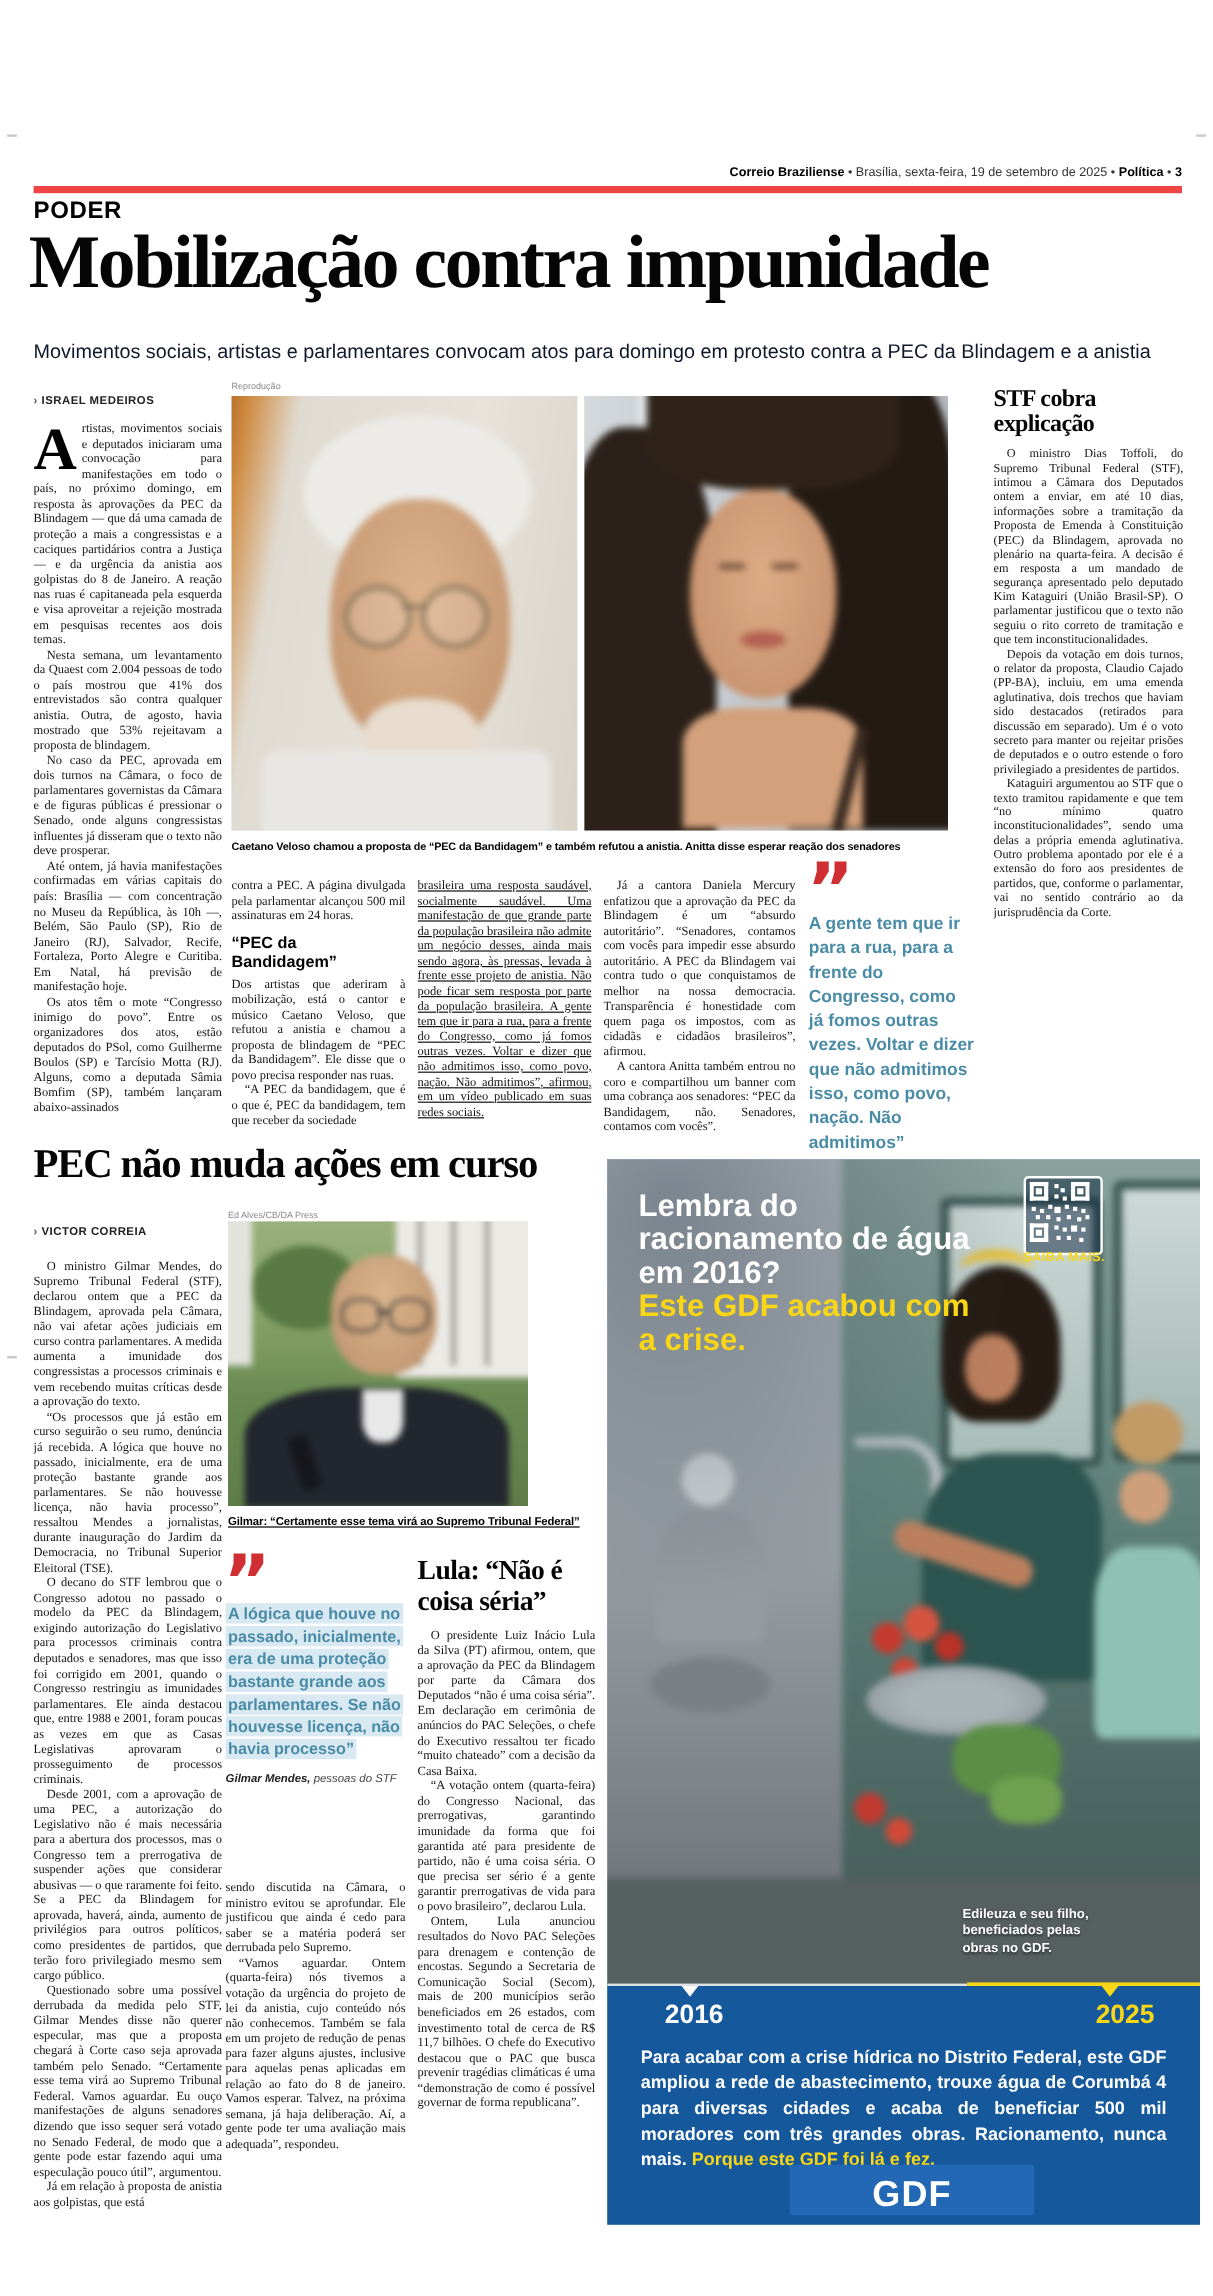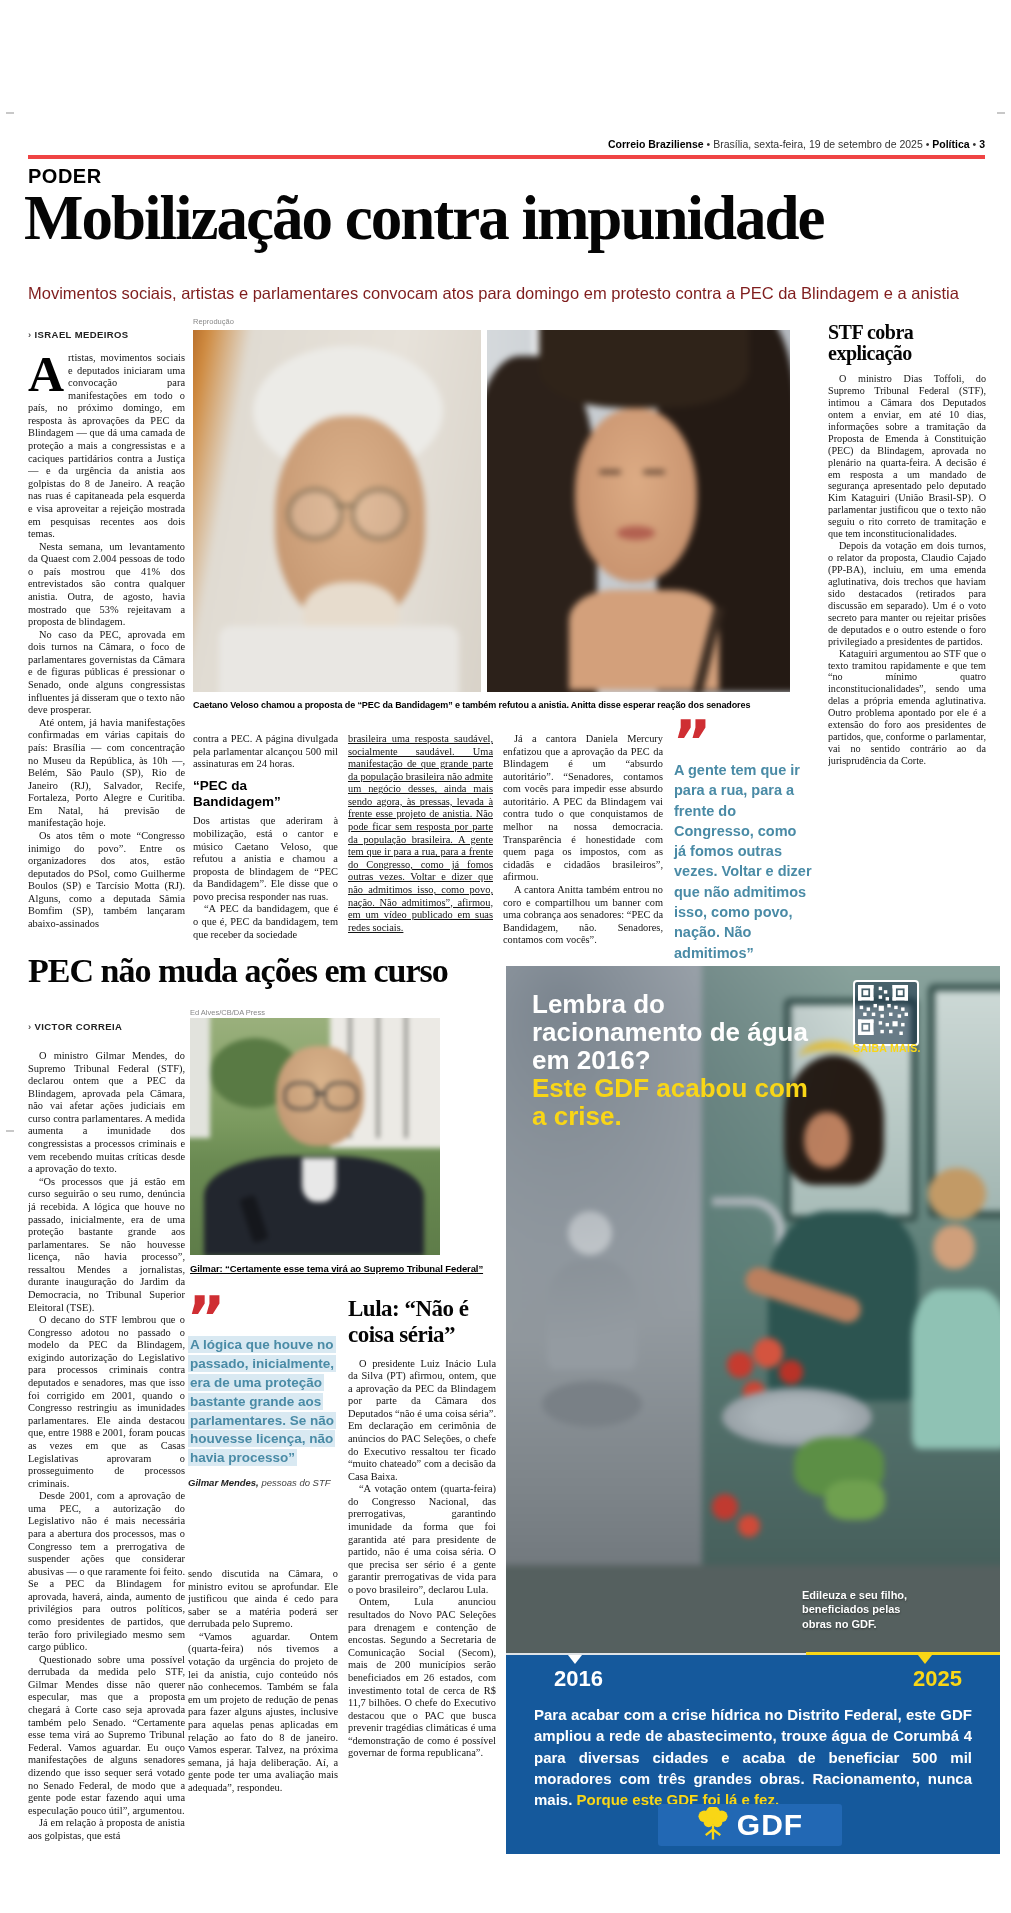--- a/index.html
+++ b/index.html
@@ -2,29 +2,29 @@
 <html lang="pt-BR"><head>
 <meta charset="utf-8">
 <style>
   html,body{margin:0;padding:0;background:#fff;}
   #page{position:relative;width:1011px;height:1913px;background:#fff;overflow:hidden;
         font-family:"Liberation Sans",sans-serif;color:#111;}
   .abs{position:absolute;}
   .tick{position:absolute;background:#c8c8c8;}
 
   
-  #hdr{left:28px;top:138px;width:957px;height:17px;border-bottom:4px solid #ef4444;
+  #hdr{left:28px;top:138px;width:957px;height:17px;border-bottom:6px solid #ef4444;
        text-align:right;font-size:10.5px;color:#333;}
   #hdr .b{font-weight:bold;color:#000;}
 
   #kicker{left:28px;top:165px;font-size:20px;font-weight:800;letter-spacing:.5px;color:#000;}
 
   .serif-head{font-family:"Liberation Serif","DejaVu Serif",serif;font-weight:700;color:#050505;}
   #headline{left:24px;top:188px;width:975px;font-size:63px;line-height:.98;letter-spacing:-2px;}
-  #deck{left:28px;top:284px;width:957px;font-size:16.5px;color:#7f1d1d;white-space:nowrap;}
+  #deck{left:28px;top:284px;width:957px;font-size:16.5px;color:#0f172a;white-space:nowrap;}
 
   .byline{font-size:9.5px;font-weight:700;letter-spacing:.4px;color:#222;}
   .byline .pre{color:#555;margin-right:3px;}
   .credit{font-size:7.5px;color:#888;}
   .caption{font-size:9px;font-weight:700;color:#000;white-space:nowrap;letter-spacing:-.1px;}
 
   
   .news{font-family:"Liberation Serif","DejaVu Serif",serif;font-size:10.4px;line-height:1.21;
         text-align:justify;color:#131313;overflow:hidden;}
   .news p{margin:0;}
@@ -304,21 +304,21 @@
 
     <div style="position:absolute;left:0;top:687px;width:300px;height:2px;background:#dfe3e6;"></div>
     <div style="position:absolute;left:300px;top:686px;width:194px;height:3px;background:#f9d616;"></div>
     <div class="tri" style="left:62px;top:689px;border-top:9px solid #fff;"></div>
     <div class="tri" style="left:412px;top:689px;border-top:9px solid #f9d616;"></div>
     <div class="yr" style="left:48px;top:700px;color:#fff;">2016</div>
     <div class="yr" style="right:38px;top:700px;color:#f9d616;">2025</div>
 
     <p class="ad-body" style="position:absolute;left:28px;top:738px;width:438px;"><span>Para acabar com a crise hídrica no Distrito Federal, este GDF ampliou a rede de abastecimento, trouxe água de Corumbá 4 para diversas cidades e acaba de beneficiar 500 mil moradores com três grandes obras. Racionamento, nunca mais.</span> <span style="color:#f9d616;">Porque este GDF foi lá e fez.</span></p>
 
-    <div id="gdf-logo" style="left:152px;top:838px;width:184px;height:42px;background:#2268b4;border-radius:3px;">
+    <div id="gdf-logo" style="left:152px;top:838px;width:204px;height:42px;background:#2268b4;border-radius:3px;flex-direction:column;">
       <svg viewBox="0 0 22 24" width="32" height="36">
         <g fill="#f9d616">
           <circle cx="5" cy="6" r="4"></circle>
             <circle cx="11" cy="4" r="5"></circle>
             <circle cx="17" cy="6" r="4"></circle>
             <circle cx="8" cy="10" r="3.5"></circle>
             <circle cx="14" cy="10" r="3.5"></circle>
         </g>
         <path d="M11 12 L11 22 M11 15 L6 19 M11 15 L16 19" stroke="#f9d616" stroke-width="1.6" fill="none"></path>
       </svg>

